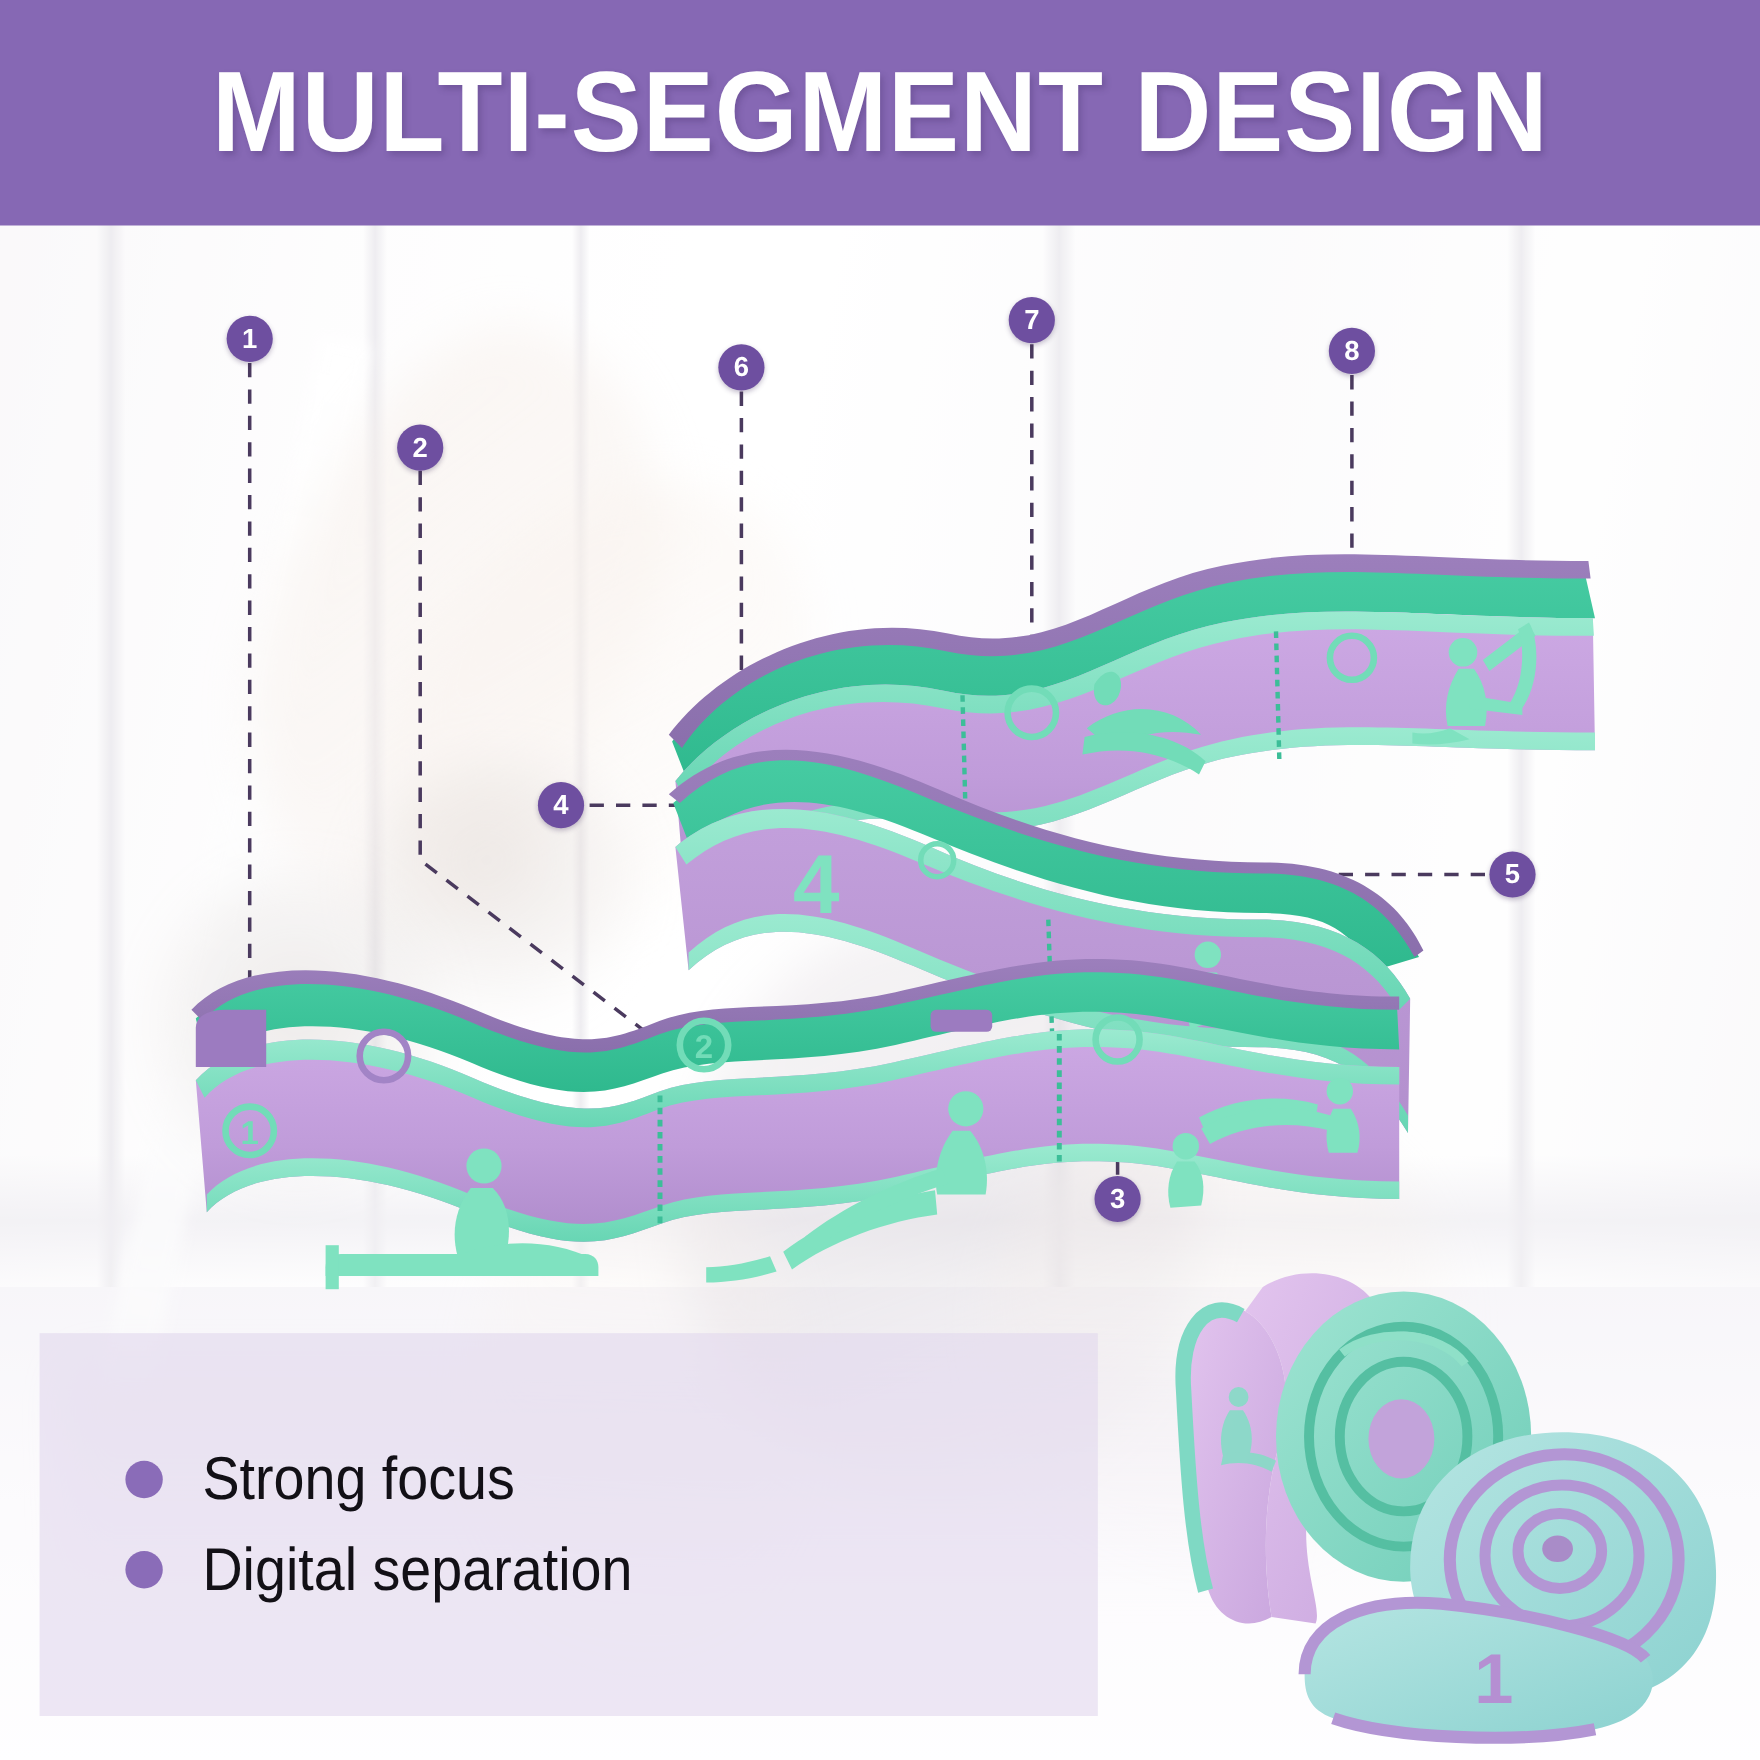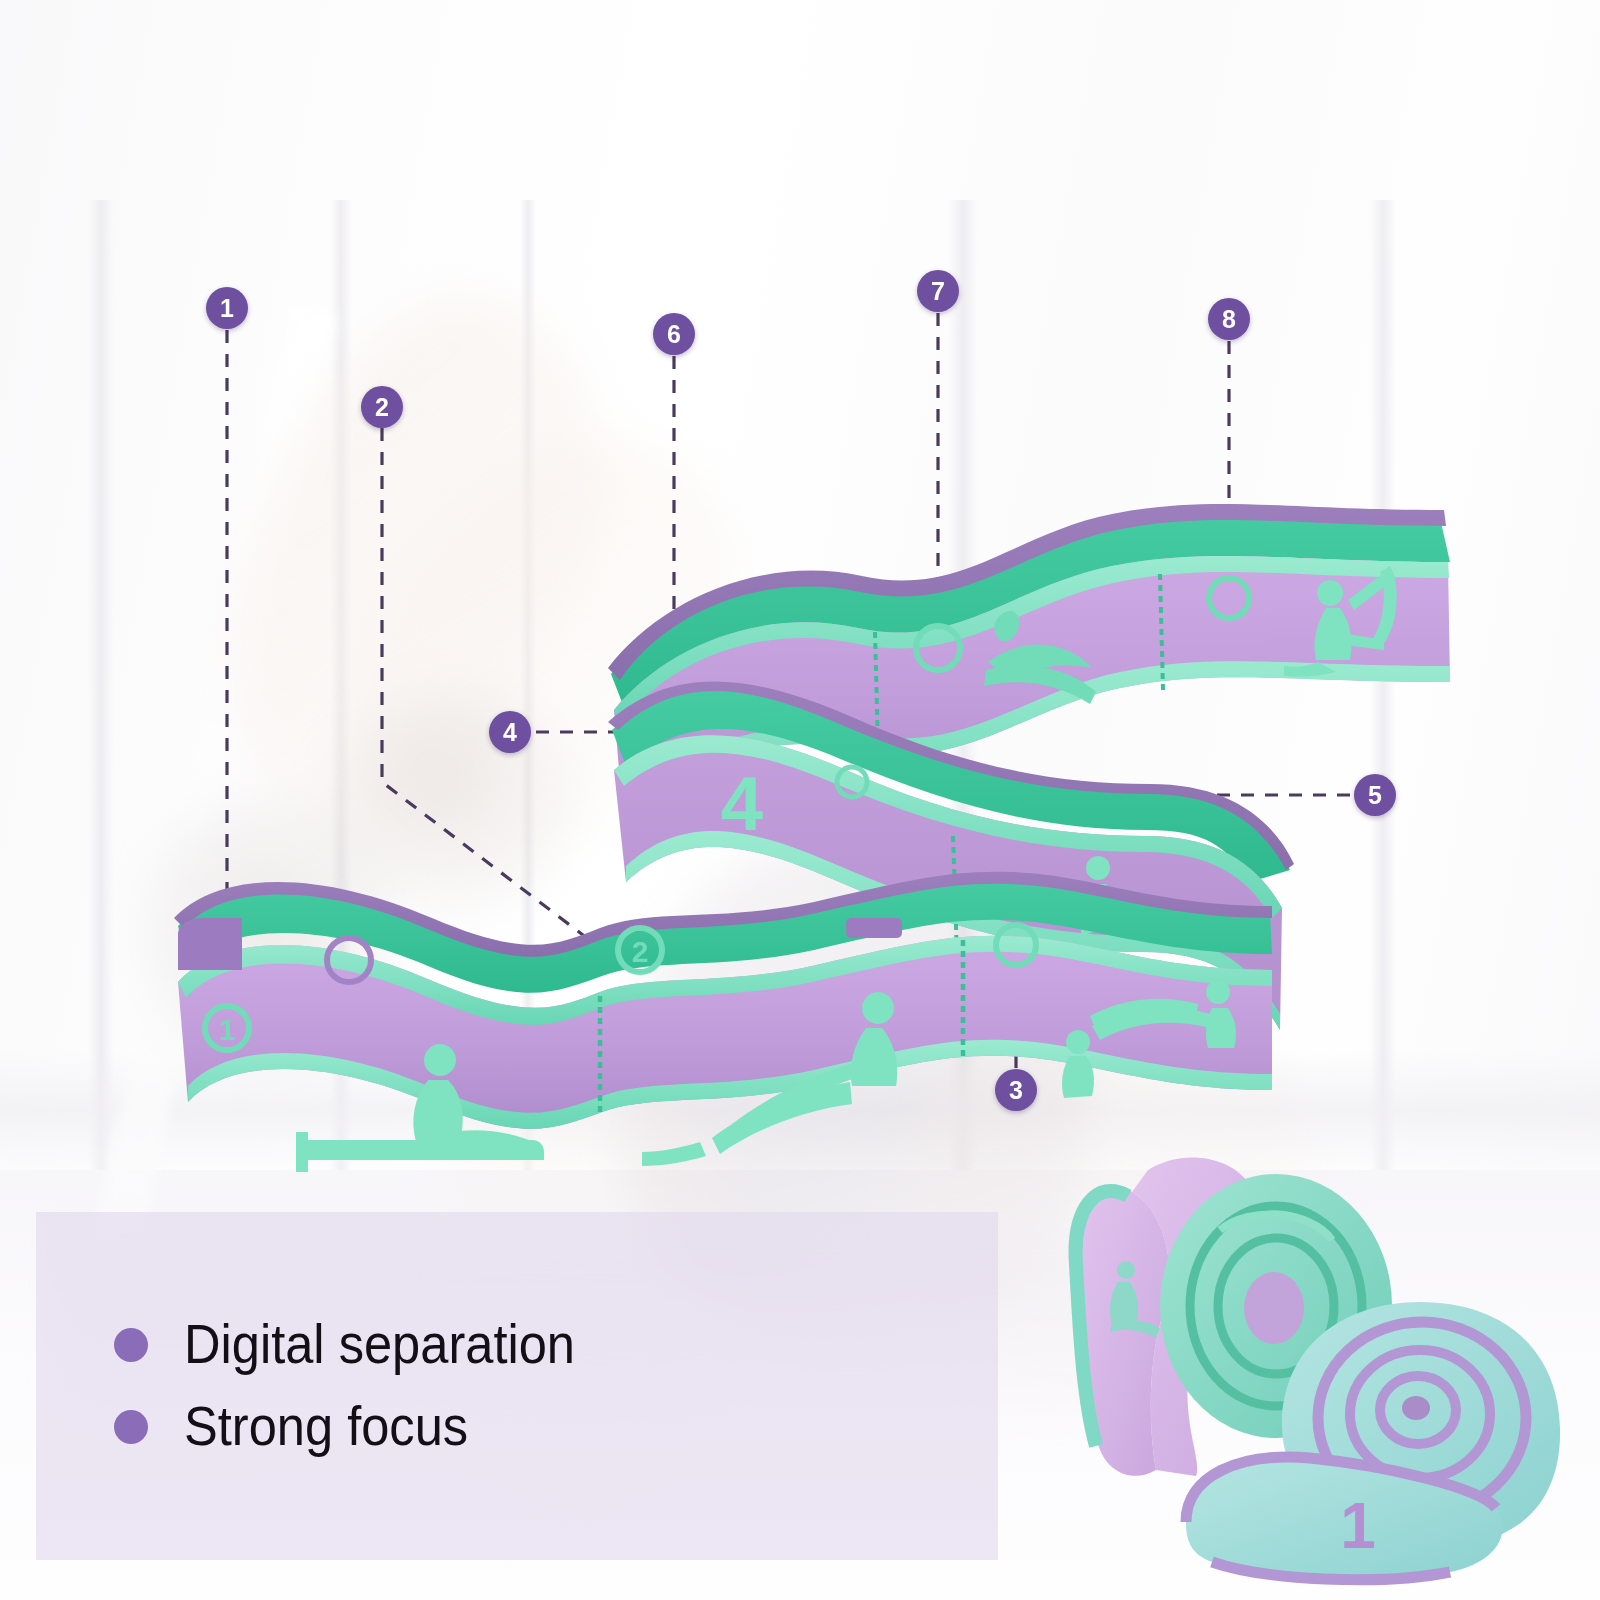--- a/index.html
+++ b/index.html
@@ -133,20 +133,23 @@
     <div class="fig fig-arm2"></div>
     <div class="fig fig-head"></div>
     <div class="fig fig-hair"></div>
     <div class="fig fig-torso"></div>
     <div class="fig fig-leg"></div>
     <div class="fig fig-leg2"></div>
     <div class="fig fig-mat"></div>
     <div class="bg-veil"></div>
   </div>
 
+  <div class="header">
+    <h1>MULTI-SEGMENT DESIGN</h1>
+  </div>
 
   <svg class="band-art" viewBox="0 0 1600 1030">
     <defs>
       <linearGradient id="gpur" x1="0" y1="0" x2="0" y2="1">
         <stop offset="0%" stop-color="#CDA9E4"></stop>
         <stop offset="55%" stop-color="#C09CDA"></stop>
         <stop offset="100%" stop-color="#AE8BCB"></stop>
       </linearGradient>
       <linearGradient id="gpur2" x1="0" y1="0" x2="0" y2="1">
         <stop offset="0%" stop-color="#C3A0DC"></stop>
@@ -407,22 +410,22 @@
       <circle cx="146" cy="160" r="9"></circle>
       <path d="M138 172 c-8 12 -10 28 -6 42 l24 -2 c4 -14 2 -28 -6 -40 Z"></path>
       <path d="M132 212 c16 -4 34 -2 48 6 l-4 10 c-14 -8 -30 -10 -46 -6 Z"></path>
     </g>
   </svg>
 
   <div class="feature-panel">
     <div class="feature-list">
       <div class="feature-item">
         <span class="bullet"></span>
-        <span class="feature-text">Digital separation</span>
+        <span class="feature-text">Strong focus</span>
       </div>
       <div class="feature-item">
         <span class="bullet"></span>
-        <span class="feature-text">Strong focus</span>
+        <span class="feature-text">Digital separation</span>
       </div>
     </div>
   </div>
 
 </div>
 
 </body></html>

